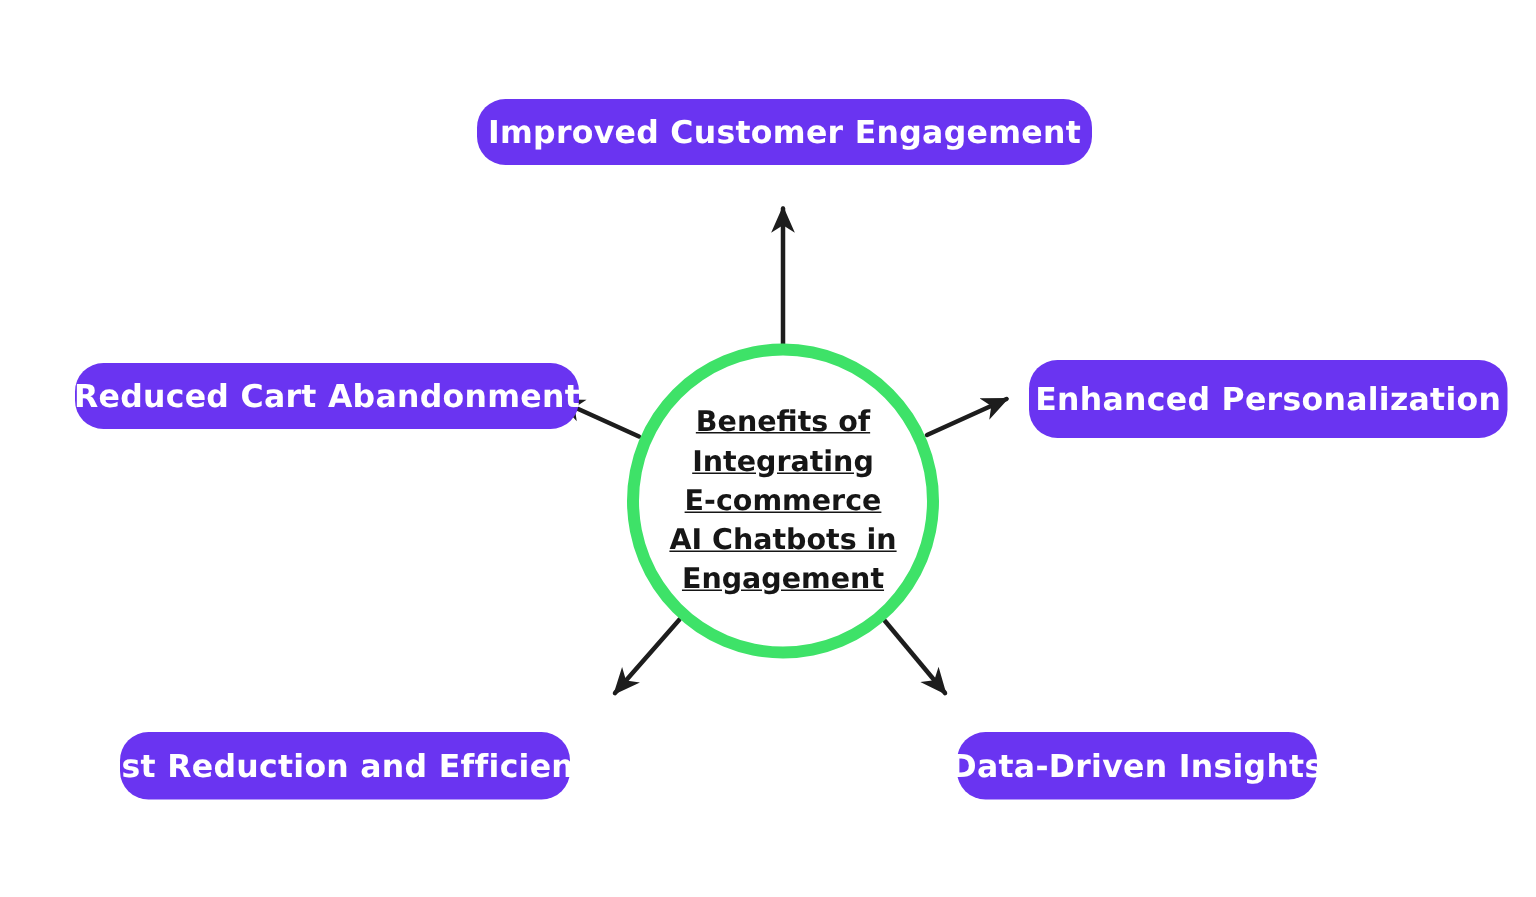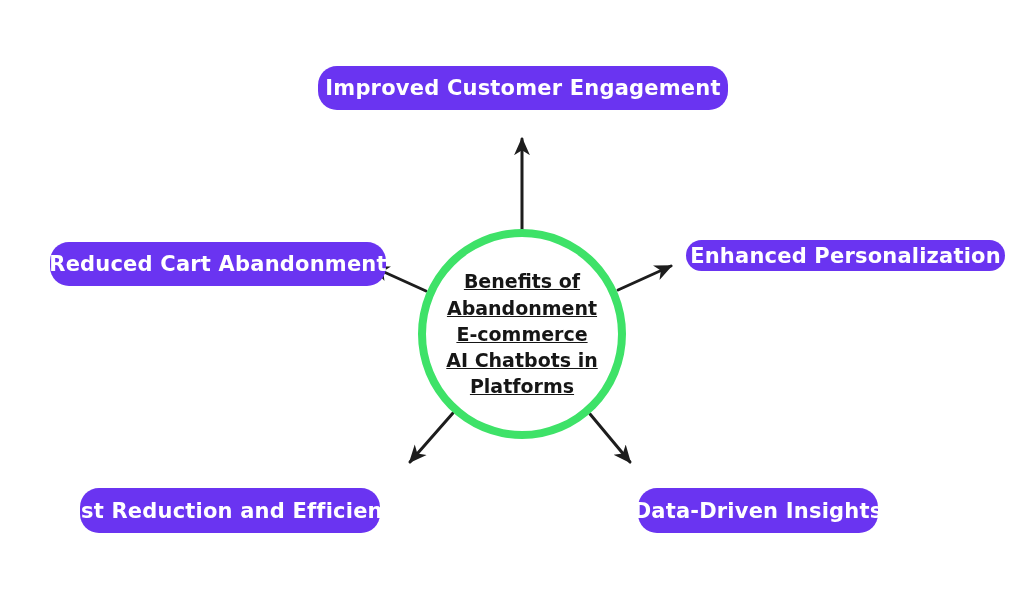--- a/index.html
+++ b/index.html
@@ -38,21 +38,21 @@
     align-items:center;
     justify-content:center;
     font-weight:bold;
     font-size:21px;
     letter-spacing:0.2px;
     white-space:nowrap;
     text-align:center;
   }
   .box-top{left:318px;top:66px;width:410px;height:44px;}
   .box-left{left:26px;top:242px;width:336px;height:44px;margin-left:24px;}
-  .box-right{left:686px;top:240px;width:319px;height:31px;}
+  .box-right{left:686px;top:240px;width:319px;height:52px;}
   .box-bottom-left{left:80px;top:488px;width:300px;height:45px;}
   .box-bottom-right{left:638px;top:488px;width:240px;height:45px;}
   .center-circle{
     position:absolute;
     left:418px;top:229px;
     width:208px;height:210px;
     box-sizing:border-box;
     background:var(--circle-fill);
     border:8px solid var(--circle-border);
     border-radius:50%;
@@ -105,20 +105,20 @@
     <span>Cost Reduction and Efficiency</span>
   </div>
 
   <div class="benefit-box box-bottom-right">
     <span>Data-Driven Insights</span>
   </div>
 
   <div class="center-circle">
     <div class="center-text">
       <span>Benefits of</span>
-      <span>Abandonment</span>
+      <span>Integrating</span>
       <span>E-commerce</span>
       <span>AI Chatbots in</span>
-      <span>Platforms</span>
+      <span>Engagement</span>
     </div>
   </div>
 
 </div>
 
 </body></html>

